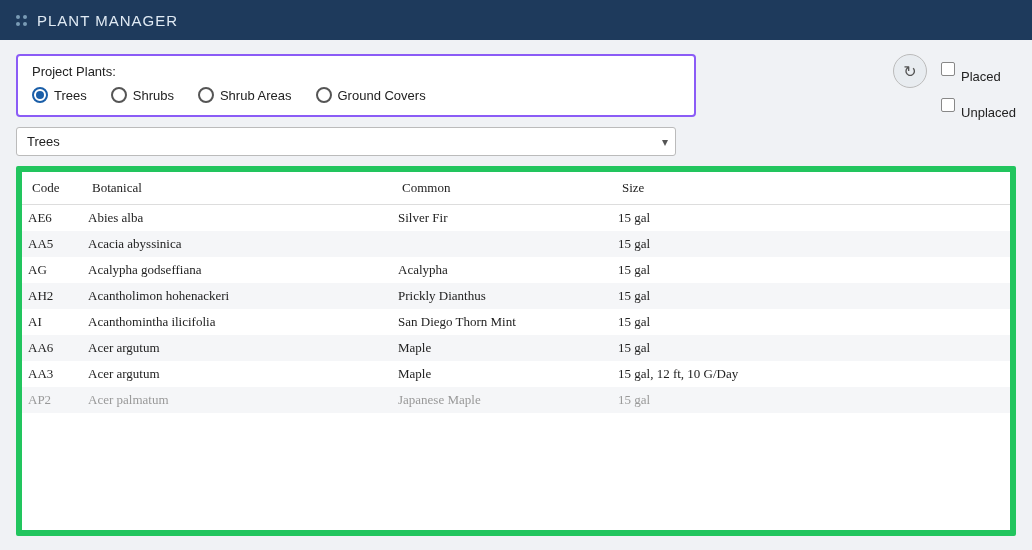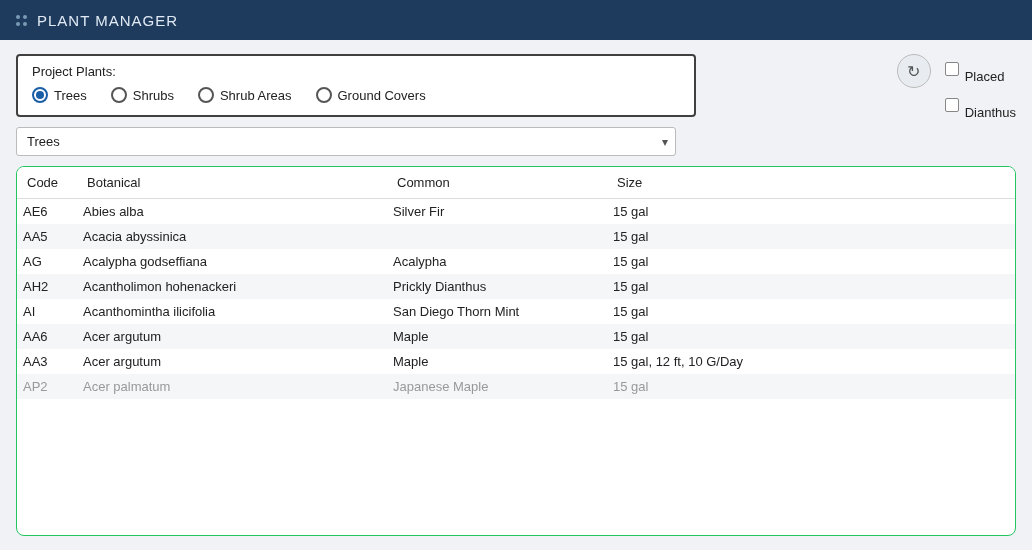--- a/index.html
+++ b/index.html
@@ -50,21 +50,21 @@
     .main-panel {
       background: #f0f2f5;
       height: 510px;
       padding: 14px 16px;
       display: flex;
       flex-direction: column;
       gap: 10px;
     }
 
     .project-plants-box {
-      border: 2px solid #404040;
+      border: 2px solid #8b5cf6;
       border-radius: 4px;
       background: #ffffff;
       padding: 8px 14px 12px 14px;
       display: inline-flex;
       flex-direction: column;
       gap: 8px;
       width: 680px;
     }
 
     .project-plants-label {
@@ -187,25 +187,26 @@
     }
 
     .checks-col {
       display: flex;
       flex-direction: column;
       gap: 6px;
       margin-top: 0;
     }
 
     .table-container {
-      border: 1px solid #22c55e;
+      border: 6px solid #22c55e;
       background: #fff;
-      border-radius: 8px;
+      border-radius: 2px;
       overflow: auto;
       flex: 1;
+      font-family: Liberation Serif, serif;
     }
 
     table {
       width: 100%;
       border-collapse: collapse;
     }
 
     thead tr {
       background: #ffffff;
     }
@@ -311,21 +312,21 @@
 
     <div class="refresh-and-checks">
       <div class="refresh-btn">↻</div>
       <div class="checks-col">
         <div class="checkbox-row">
           <div class="checkbox-box"></div>
           <span class="checkbox-label">Placed</span>
         </div>
         <div class="checkbox-row">
           <div class="checkbox-box"></div>
-          <span class="checkbox-label">Dianthus</span>
+          <span class="checkbox-label">Unplaced</span>
         </div>
       </div>
     </div>
 
   </div>
 
   <div class="table-container">
     <table>
       <thead>
         <tr>

